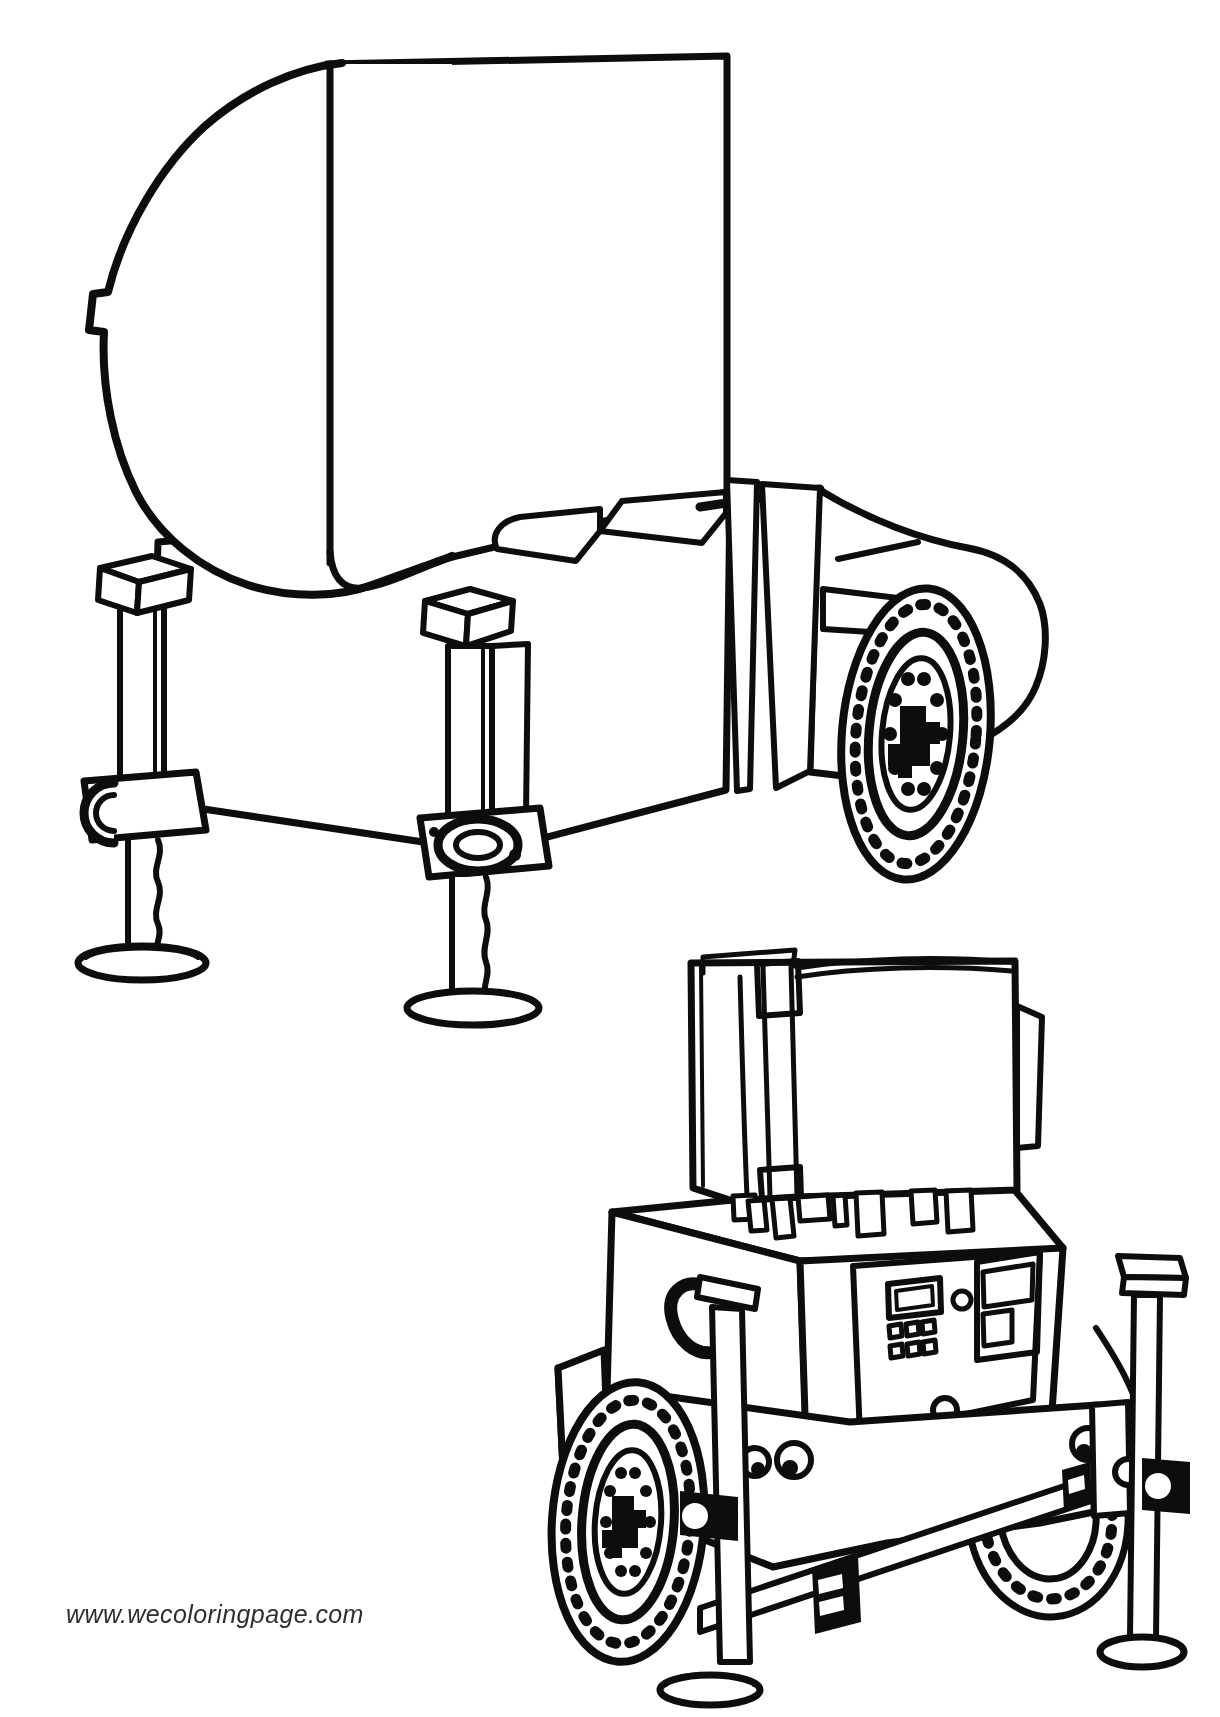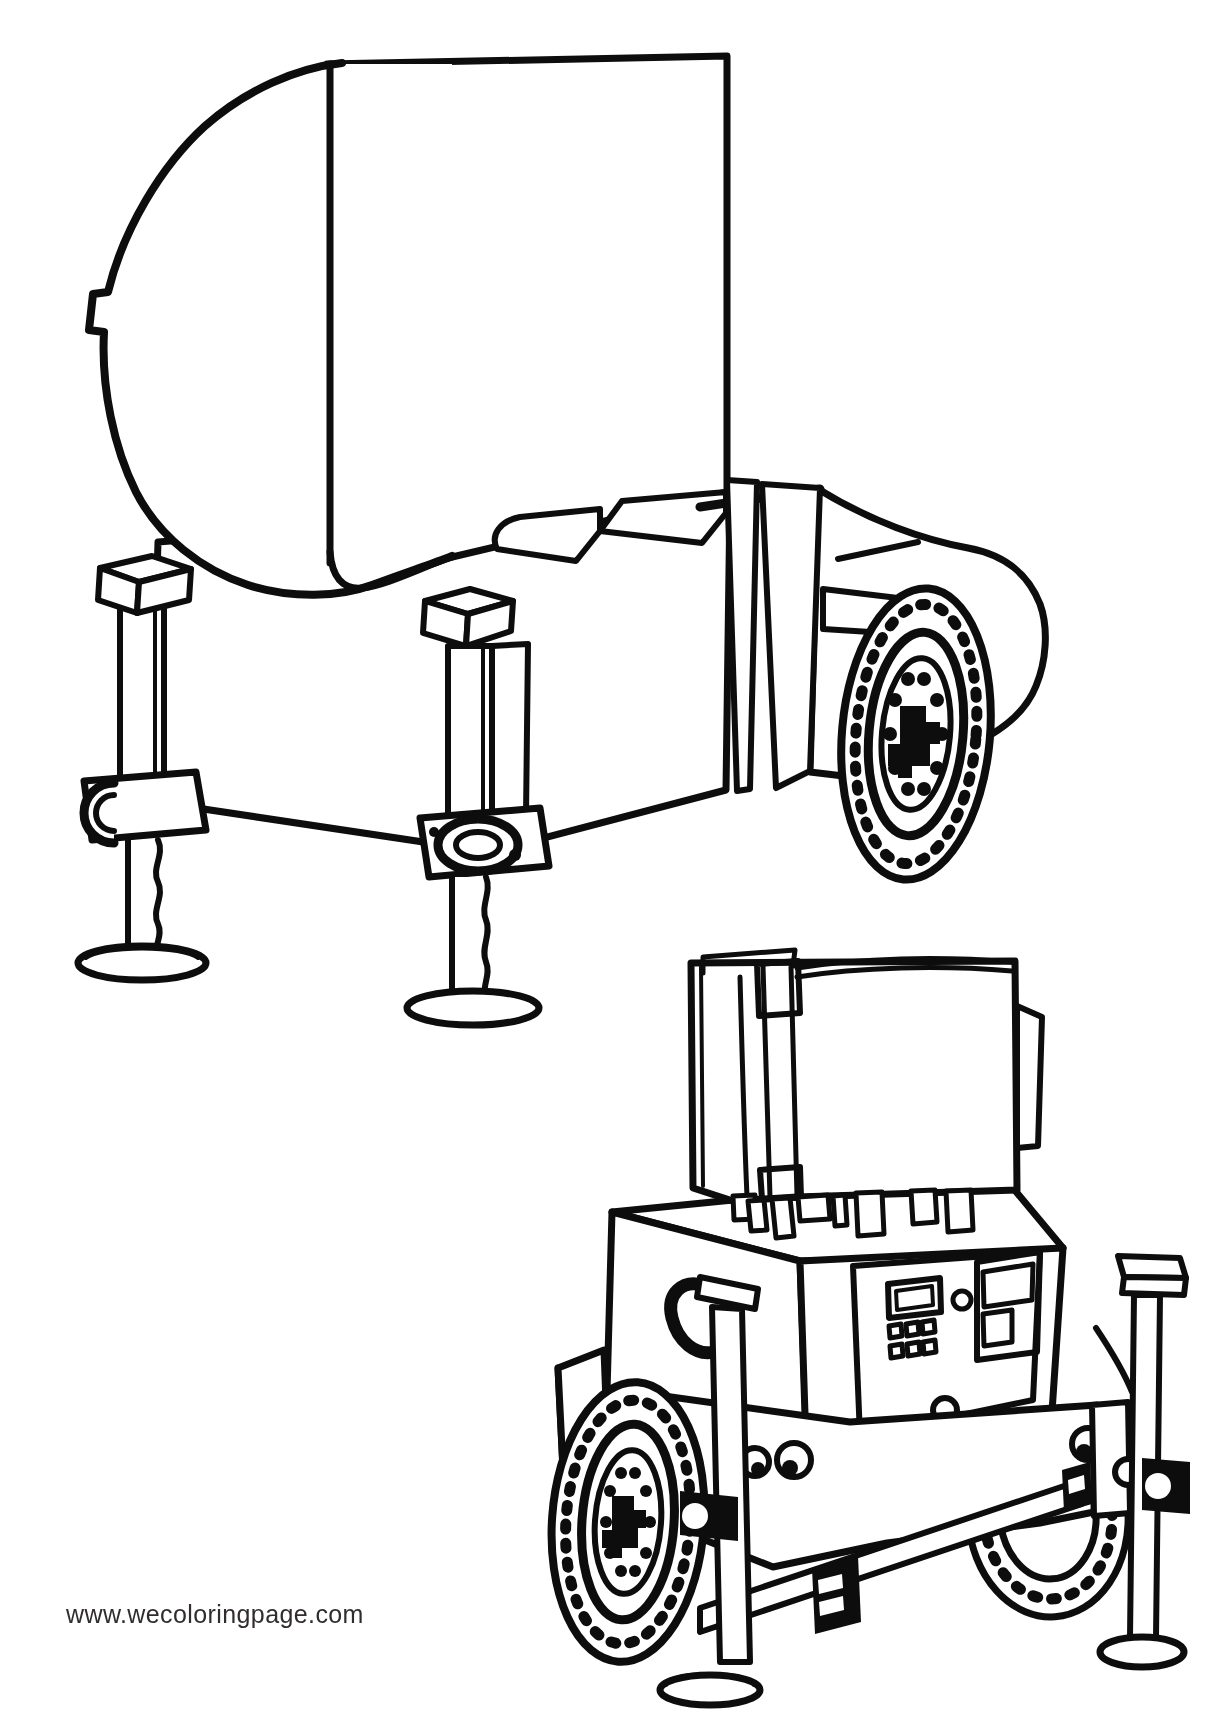--- a/index.html
+++ b/index.html
@@ -1,19 +1,19 @@
 <!DOCTYPE html>
 <html style="--bg: #ffffff; --ink: #0d0d0d; --wm: #312d2d;"><head>
 <meta charset="utf-8">
 <style>
   :root { --bg:#ffffff; --ink:#0d0d0d; --wm:#312d2d; }
   html,body { margin:0; padding:0; background:var(--bg); }
   .page {
     position:relative; width:1220px; height:1717px; background:var(--bg);
-    font-family:"Liberation Sans", sans-serif; overflow:hidden;
+    font-family:"Liberation Sans", sans-serif; overflow:hidden;font-style:italic;
   }
   .art { position:absolute; left:0; top:0; width:1220px; height:1717px; }
   
   .o { stroke:var(--ink); stroke-linecap:round; stroke-linejoin:round; }
   .w { fill:#ffffff; }
   .n { fill:none; }
   .k { fill:var(--ink); stroke:none; }
   .wt{ fill:#ffffff; stroke:none; }
   .s4{stroke-width:4} .s5{stroke-width:5} .s6{stroke-width:6} .s7{stroke-width:7}
   .s8{stroke-width:8} .s9{stroke-width:9} .s11{stroke-width:11} .s13{stroke-width:13}

